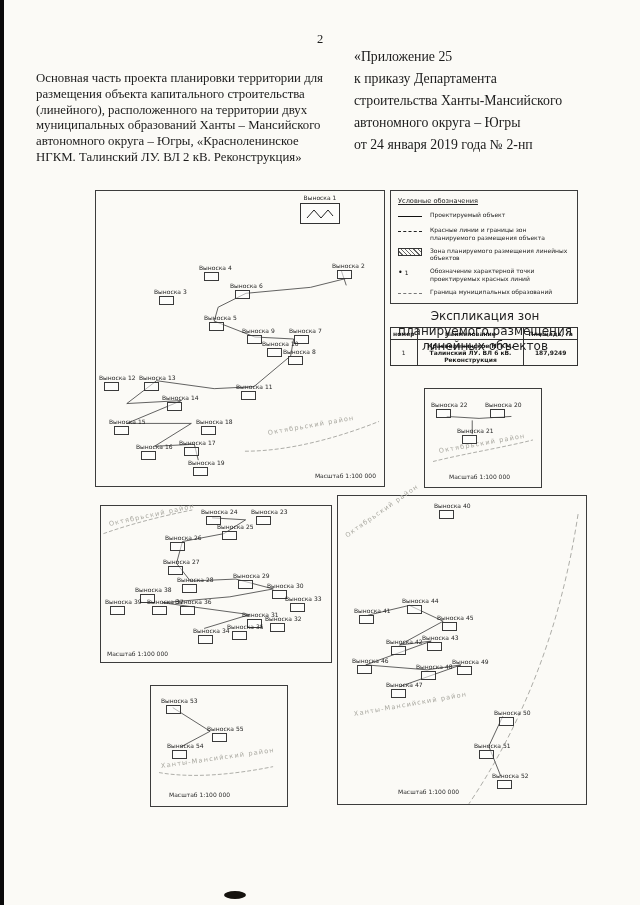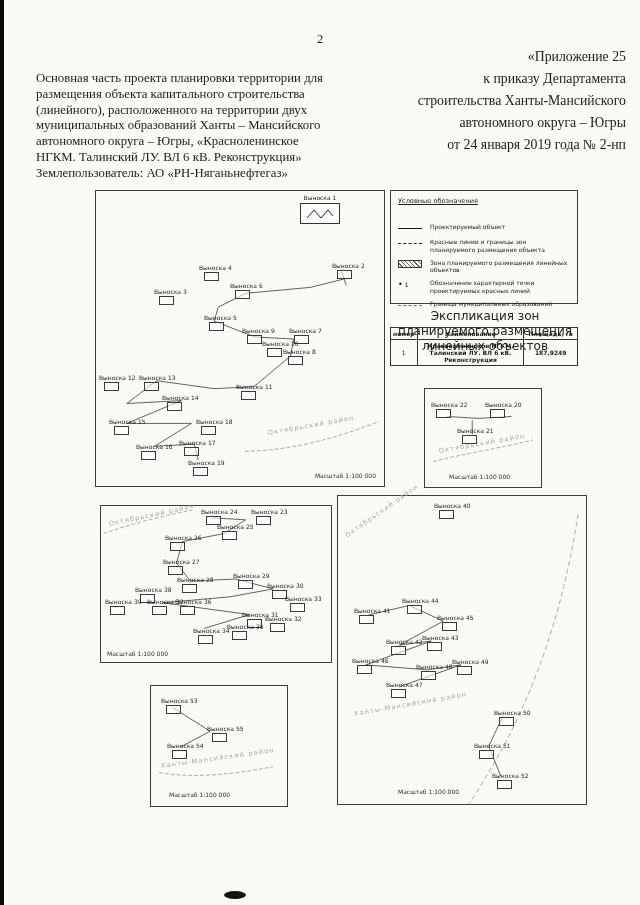--- a/index.html
+++ b/index.html
@@ -1,36 +1,36 @@
 <!DOCTYPE html>
 <html><head>
 <meta charset="utf-8">
 <style>
   html,body{margin:0;padding:0;background:#fbfaf6;}
   .page{position:relative;width:640px;height:905px;background:#fbfaf6;overflow:hidden;
         font-family:"Liberation Serif",serif;color:#1b1b1b;}
   .left-edge{position:absolute;left:0;top:0;width:4px;height:905px;background:#0a0a0a;}
   .smudge{position:absolute;left:224px;top:891px;width:22px;height:8px;background:#15120e;border-radius:50%;}
   .page-num{position:absolute;top:32px;left:0;right:0;text-align:center;font-size:12.5px;}
-  .appendix{position:absolute;top:46px;right:14px;width:272px;text-align:right;
+  .appendix{position:absolute;top:46px;right:14px;width:272px;text-align:left;
             font-size:13.8px;line-height:22px;white-space:pre-line;}
   .intro{position:absolute;top:71px;left:36px;width:304px;font-size:12.8px;line-height:15.8px;}
   .panel{position:absolute;border:1px solid #3c3c3c;box-sizing:border-box;}
   .routes{position:absolute;left:0;top:0;width:100%;height:100%;}
   .callout{position:absolute;display:flex;flex-direction:column;align-items:flex-start;gap:1px;z-index:2;}
   .clabel{font-family:"DejaVu Sans",sans-serif;font-size:6px;color:#1e1e1e;white-space:nowrap;line-height:1;}
   .cbox{width:13px;height:7px;border:1px solid #3a3a3a;margin-left:5px;background:rgba(255,255,255,0.55);}
   .region{position:absolute;font-family:"DejaVu Sans",sans-serif;font-size:6.5px;color:#a9a8a0;
           letter-spacing:1.2px;white-space:nowrap;transform-origin:left center;z-index:1;}
   .scale{position:absolute;font-family:"DejaVu Sans",sans-serif;font-size:6px;color:#2b2b2b;white-space:nowrap;z-index:2;}
   .v1{position:absolute;left:204px;top:4px;display:flex;flex-direction:column;align-items:center;gap:2px;z-index:2;}
   .v1box{width:38px;height:19px;border:1px solid #333;display:flex;align-items:center;justify-content:center;background:rgba(255,255,255,0.5);}
   
   .legend{padding:6px 7px;font-family:"DejaVu Sans",sans-serif;}
-  .legend-title{font-size:6.6px;margin-bottom:18px;color:#222;text-decoration:underline;}
+  .legend-title{font-size:6.6px;margin-bottom:6px;color:#222;text-decoration:underline;}
   .legend-item{display:flex;gap:6px;margin-bottom:5px;align-items:flex-start;}
   .sym{flex:0 0 26px;display:flex;align-items:center;justify-content:flex-start;height:9px;margin-top:1px;}
   .sym-solid::before{content:"";width:24px;border-top:1.4px solid #111;}
   .sym-red::before{content:"";width:24px;border-top:1px dashed #222;}
   .sym-hatch{width:24px;height:8px;border:1px solid #333;box-sizing:border-box;
              background:repeating-linear-gradient(45deg,transparent 0 2px,#666 2px 3px);}
   .sym-point{gap:2px;}
   .sym-point .dot{font-size:8px;line-height:6px;color:#111;}
   .sym-point .pnum{font-size:6px;color:#111;}
   .sym-dash::before{content:"";width:24px;border-top:1px dashed #777;}
@@ -54,22 +54,21 @@
 
   <div class="page-num">2</div>
 
   <div class="appendix">«Приложение 25
 к приказу Департамента
 строительства Ханты-Мансийского
 автономного округа – Югры
 от 24 января 2019 года № 2-нп</div>
 
   <div class="intro">
-    <div>Основная часть проекта планировки территории для размещения объекта капитального строительства (линейного), расположенного на территории двух муниципальных образований Ханты – Мансийского автономного округа – Югры, «Красноленинское НГКМ. Талинский ЛУ. ВЛ 6 кВ. Реконструкция»</div>
-    <div>Землепользователь: АО «РН-Няганьнефтегаз»</div>
+    <div>Основная часть проекта планировки территории для размещения объекта капитального строительства (линейного), расположенного на территории двух муниципальных образований Ханты – Мансийского автономного округа – Югры, «Красноленинское НГКМ. Талинский ЛУ. ВЛ 2 кВ. Реконструкция»</div>
   </div>
 
   <div class="panel" style="left:95px;top:190px;width:290px;height:297px;">
     <svg class="routes" viewBox="0 0 290 297">
       <path d="M252,88 L216,97 L151,103 L123,117 L119,131 L160,147 L199,149 L196,166 L159,197 L119,199 L61,191 L31,214 L86,211 L31,234 L96,234 L59,257 L99,255 L103,271" fill="none" stroke="#3a3a3a" stroke-width="0.8"></path>
       <path d="M247,80 L252,95" fill="none" stroke="#3a3a3a" stroke-width="0.8"></path>
       <path d="M150,262 C195,262 245,248 285,232" fill="none" stroke="#8a8a84" stroke-width="0.7" stroke-dasharray="4 2"></path>
     </svg>
     <div class="v1">
       <span class="clabel">Выноска 1</span>

